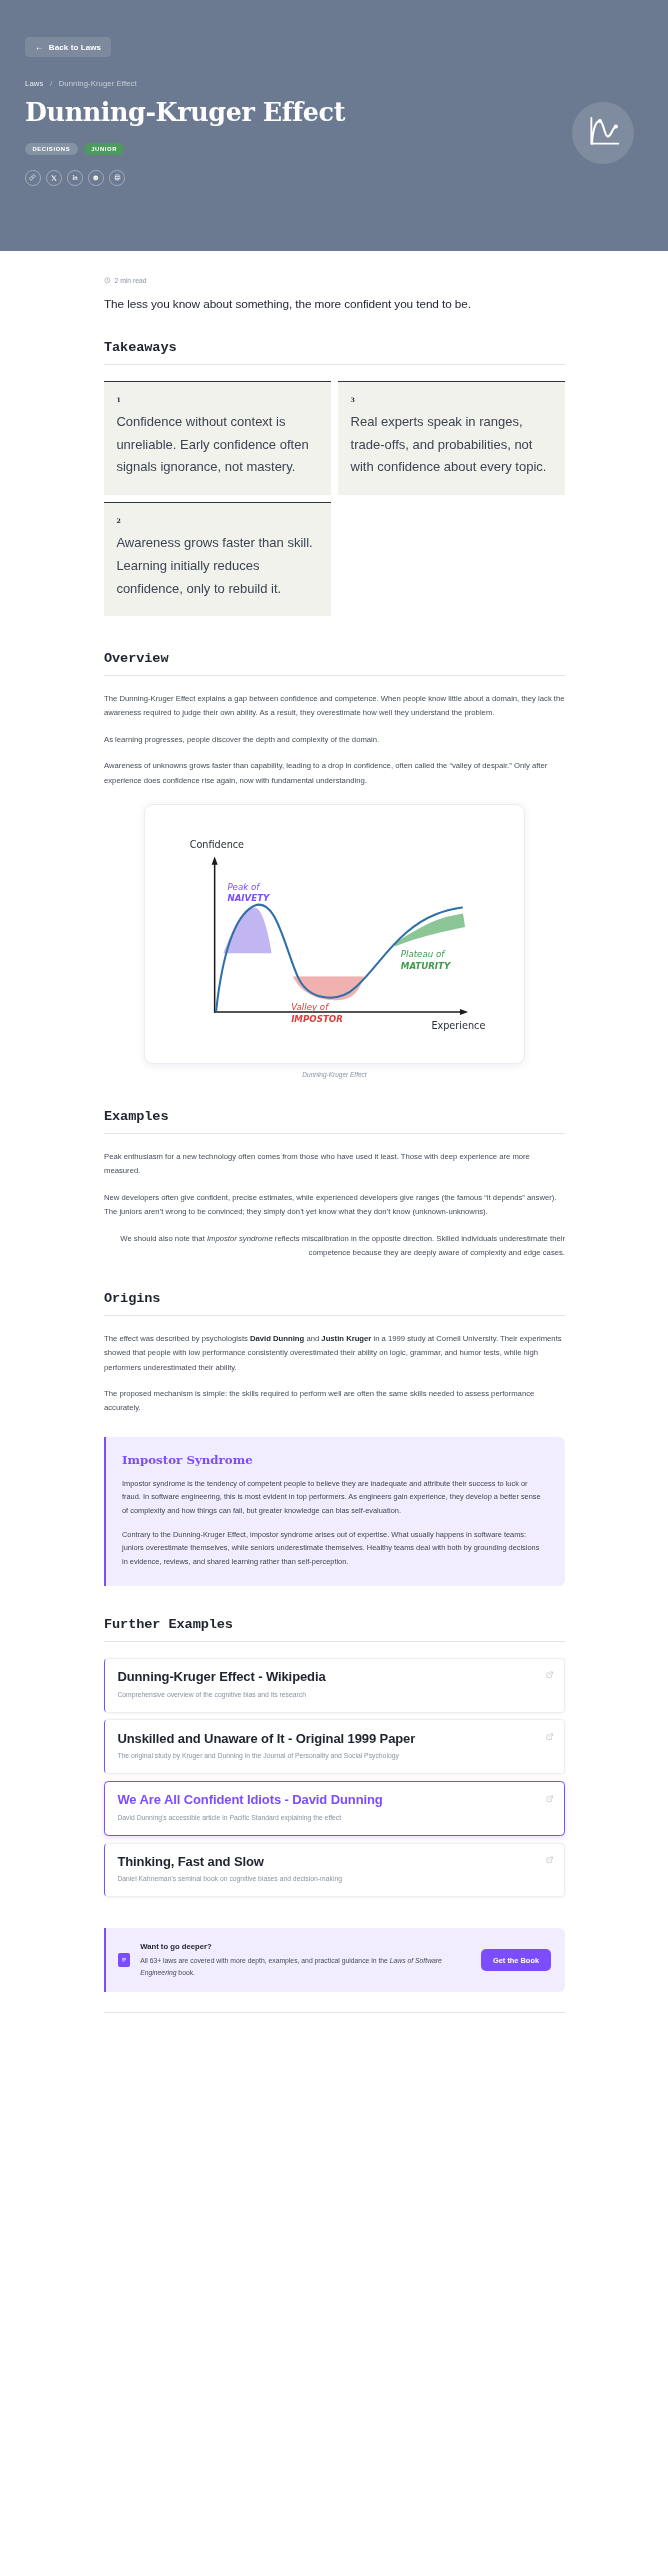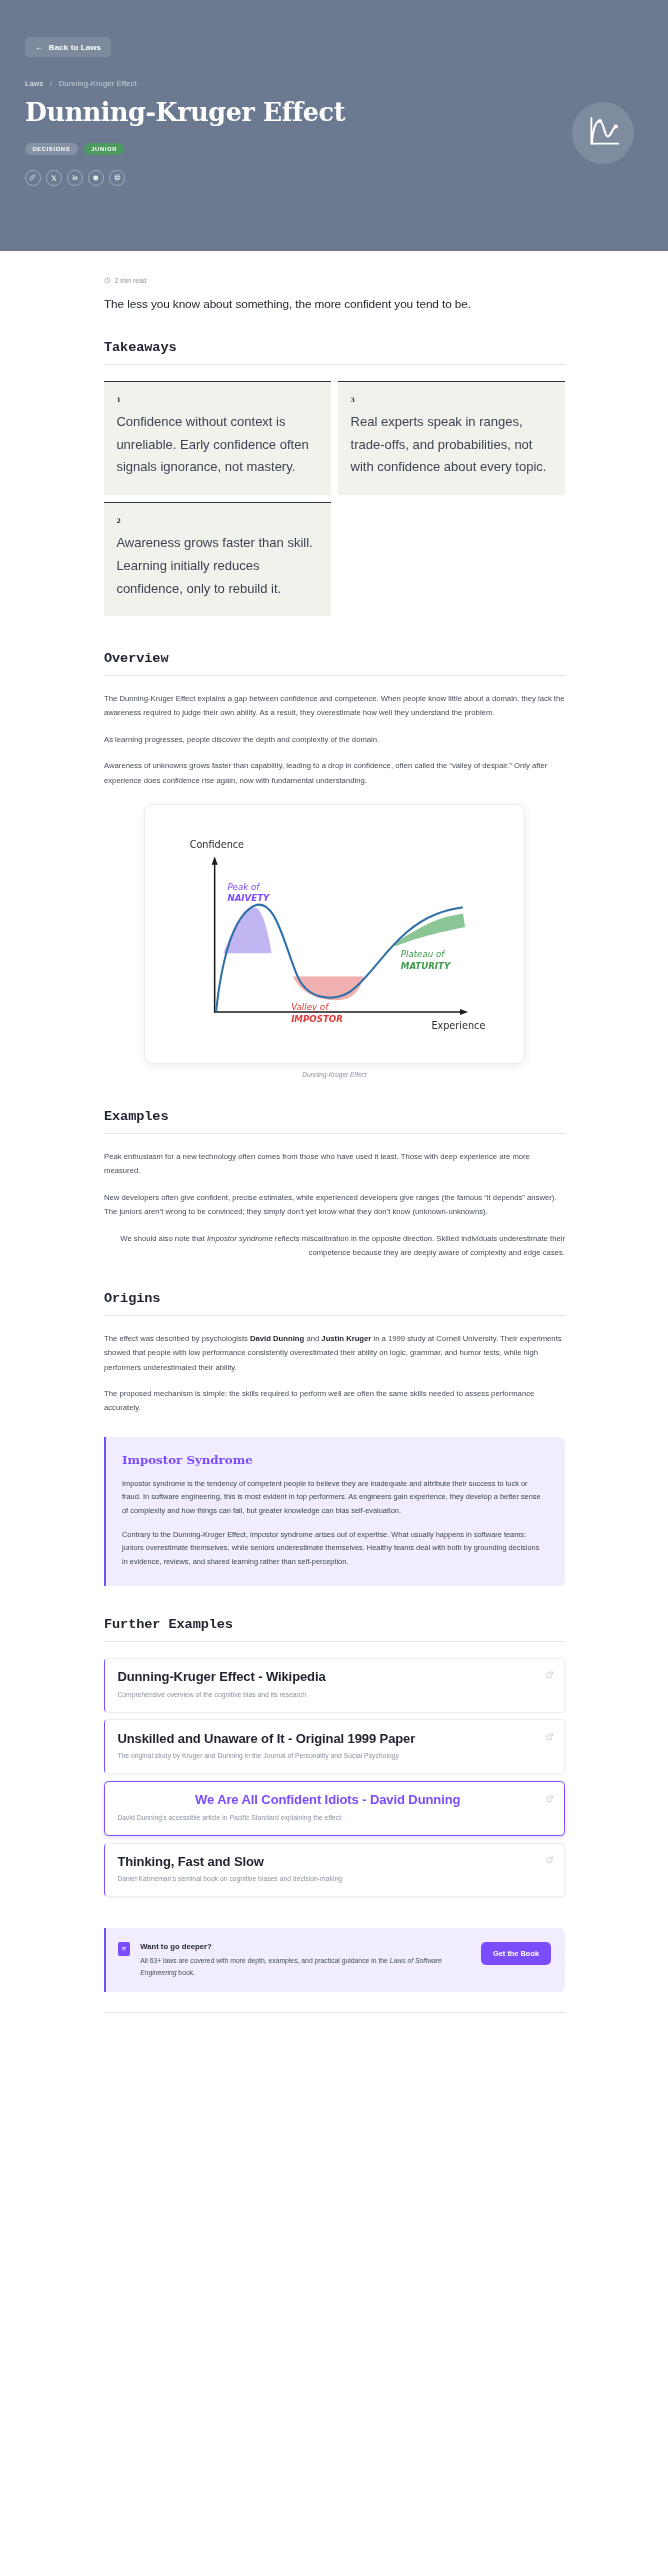--- a/index.html
+++ b/index.html
@@ -223,39 +223,39 @@
     border-left:1.9px solid var(--purple);
     box-shadow:0 1.2px 5.6px rgba(124,77,255,0.18);
   }
   .reading-title{
     font-size:13px;
     font-weight:700;
     color:var(--ink);
     margin-bottom:4.3px;
     letter-spacing:-0.1px;
   }
-  .reading-card.is-active .reading-title{color:var(--purple);text-align:center;}
+  .reading-card.is-active .reading-title{color:var(--purple);}
   .reading-desc{
     font-size:6.8px;
     line-height:1.65;
     color:var(--muted);
     max-width:396px;
   }
   .ext-icon{position:absolute;right:11px;top:11px;opacity:.5;}
 
   
   .cta{
     margin-top:25px;
     margin-bottom:20px;
     background:var(--purple-soft);
     border-left:2.5px solid var(--purple);
     border-radius:0 6.2px 6.2px 0;
     padding:13.6px 13.6px 13.6px 12.4px;
     display:flex;
-    align-items:flex-start;
+    align-items:center;
     gap:10px;
   }
   .cta-icon{
     width:11.8px;height:13.6px;border-radius:1.9px;
     background:var(--purple);
     flex:0 0 auto;
     display:flex;align-items:center;justify-content:center;
   }
   .cta-body{flex:1 1 auto;}
   .cta-title{

